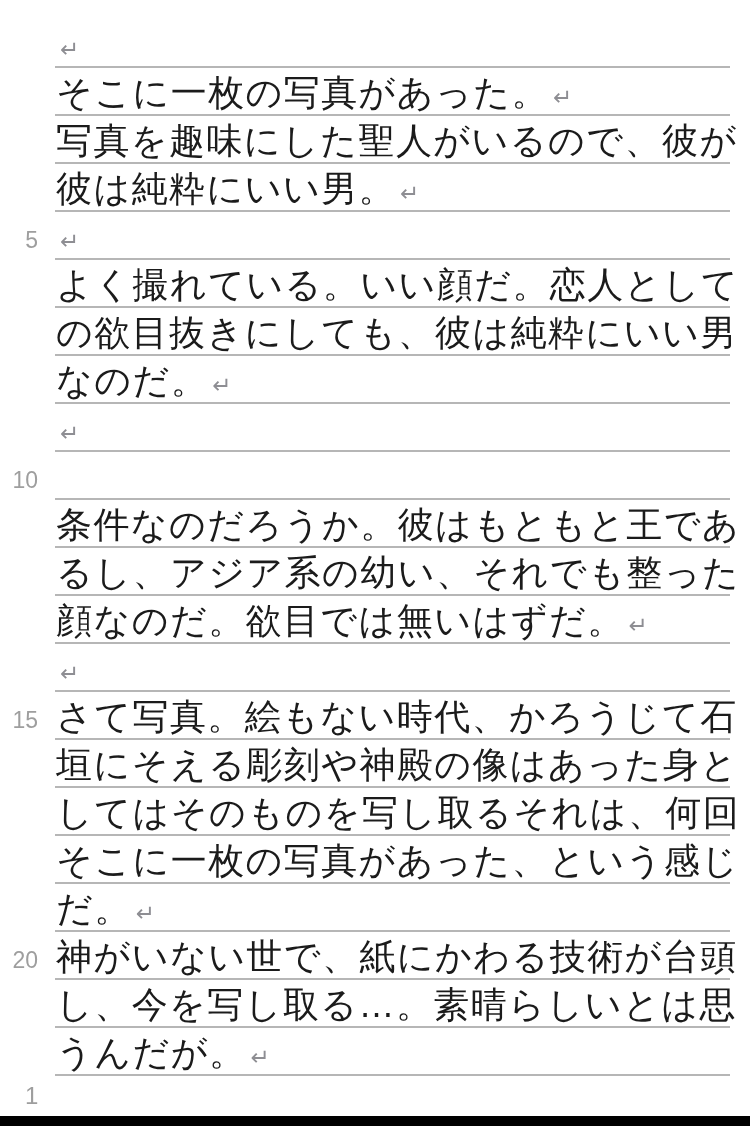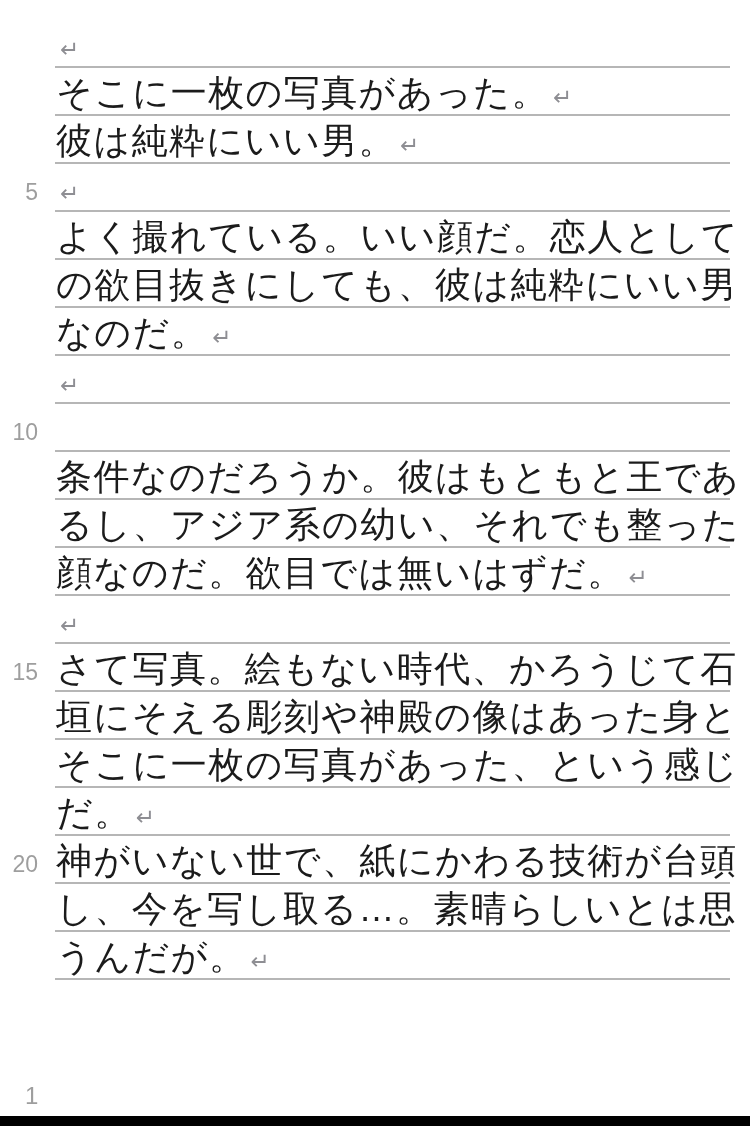--- a/index.html
+++ b/index.html
@@ -78,20 +78,24 @@
       <div class="row">
     <span class="line-num"></span>
     <span class="line-text"><span class="content"></span><span class="return-mark">↵</span></span>
   </div>
       <div class="row">
     <span class="line-num"></span>
     <span class="line-text"><span class="content">そこに一枚の写真があった。</span><span class="return-mark">↵</span></span>
   </div>
       <div class="row">
     <span class="line-num"></span>
+    <span class="line-text"><span class="content">写真を趣味にした聖人がいるので、彼が</span></span>
+  </div>
+      <div class="row">
+    <span class="line-num"></span>
     <span class="line-text"><span class="content">彼は純粋にいい男。</span><span class="return-mark">↵</span></span>
   </div>
       <div class="row">
     <span class="line-num">5</span>
     <span class="line-text"><span class="content"></span><span class="return-mark">↵</span></span>
   </div>
       <div class="row">
     <span class="line-num"></span>
     <span class="line-text"><span class="content">よく撮れている。いい顔だ。恋人として</span></span>
   </div>
@@ -129,20 +133,24 @@
       <div class="row">
     <span class="line-num">15</span>
     <span class="line-text"><span class="content">さて写真。絵もない時代、かろうじて石</span></span>
   </div>
       <div class="row">
     <span class="line-num"></span>
     <span class="line-text"><span class="content">垣にそえる彫刻や神殿の像はあった身と</span></span>
   </div>
       <div class="row">
     <span class="line-num"></span>
+    <span class="line-text"><span class="content">してはそのものを写し取るそれは、何回</span></span>
+  </div>
+      <div class="row">
+    <span class="line-num"></span>
     <span class="line-text"><span class="content">そこに一枚の写真があった、という感じ</span></span>
   </div>
       <div class="row">
     <span class="line-num"></span>
     <span class="line-text"><span class="content">だ。</span><span class="return-mark">↵</span></span>
   </div>
       <div class="row">
     <span class="line-num">20</span>
     <span class="line-text"><span class="content">神がいない世で、紙にかわる技術が台頭</span></span>
   </div>

